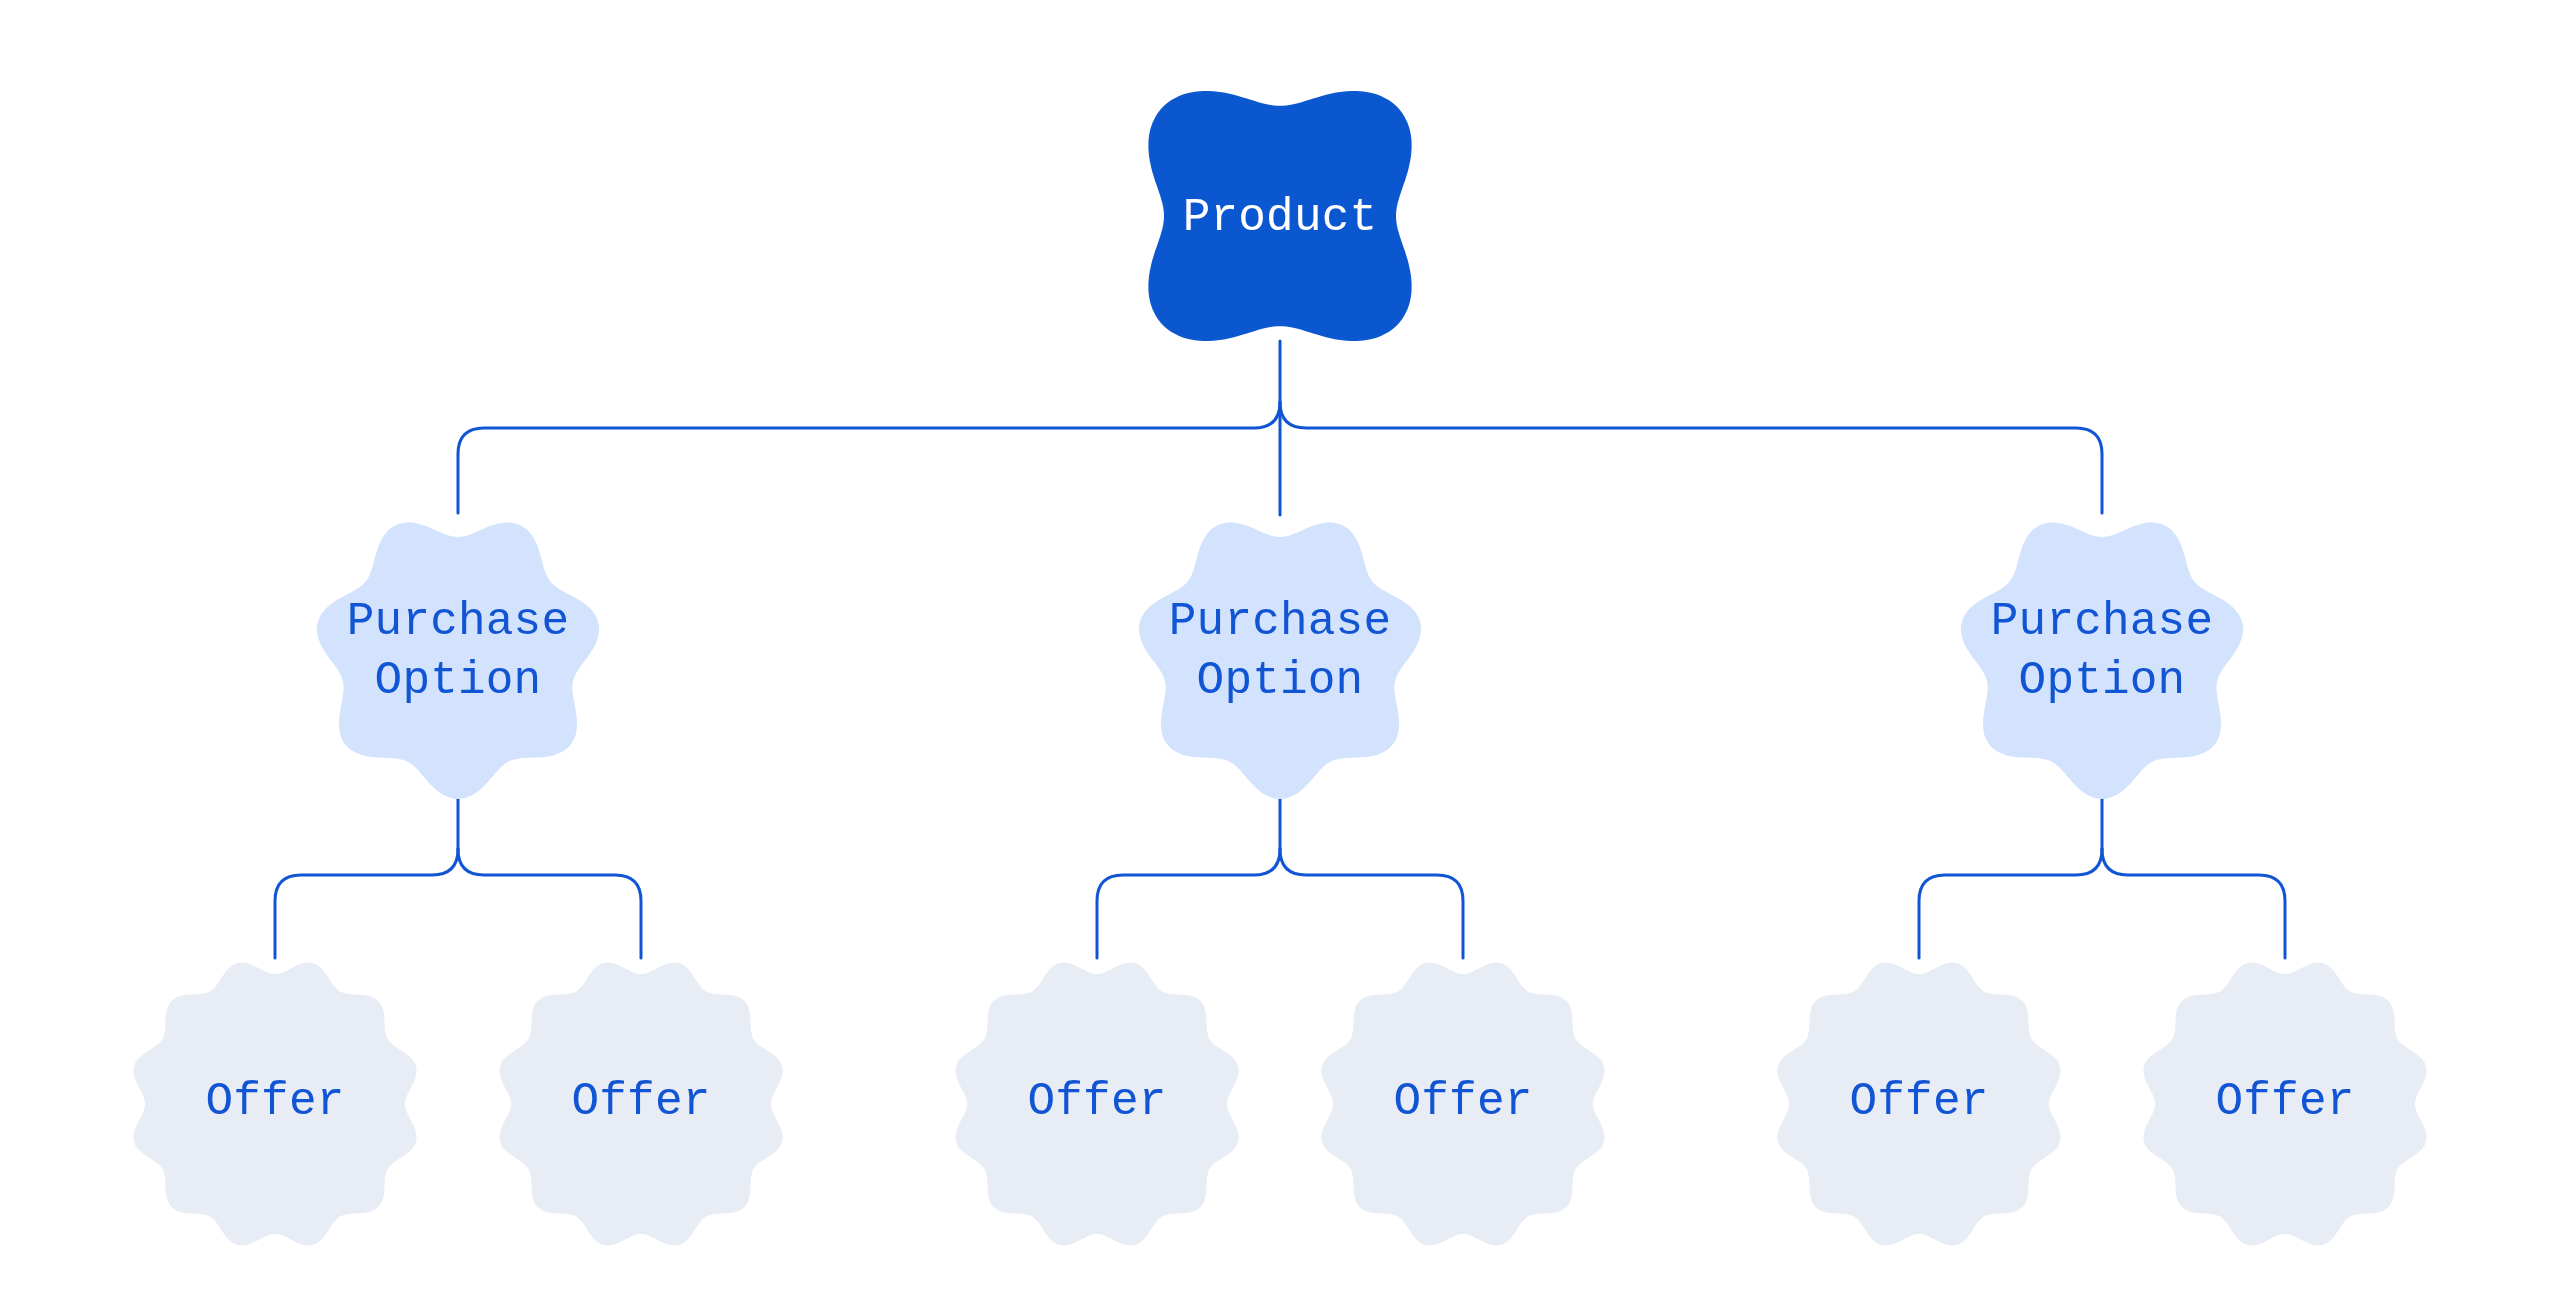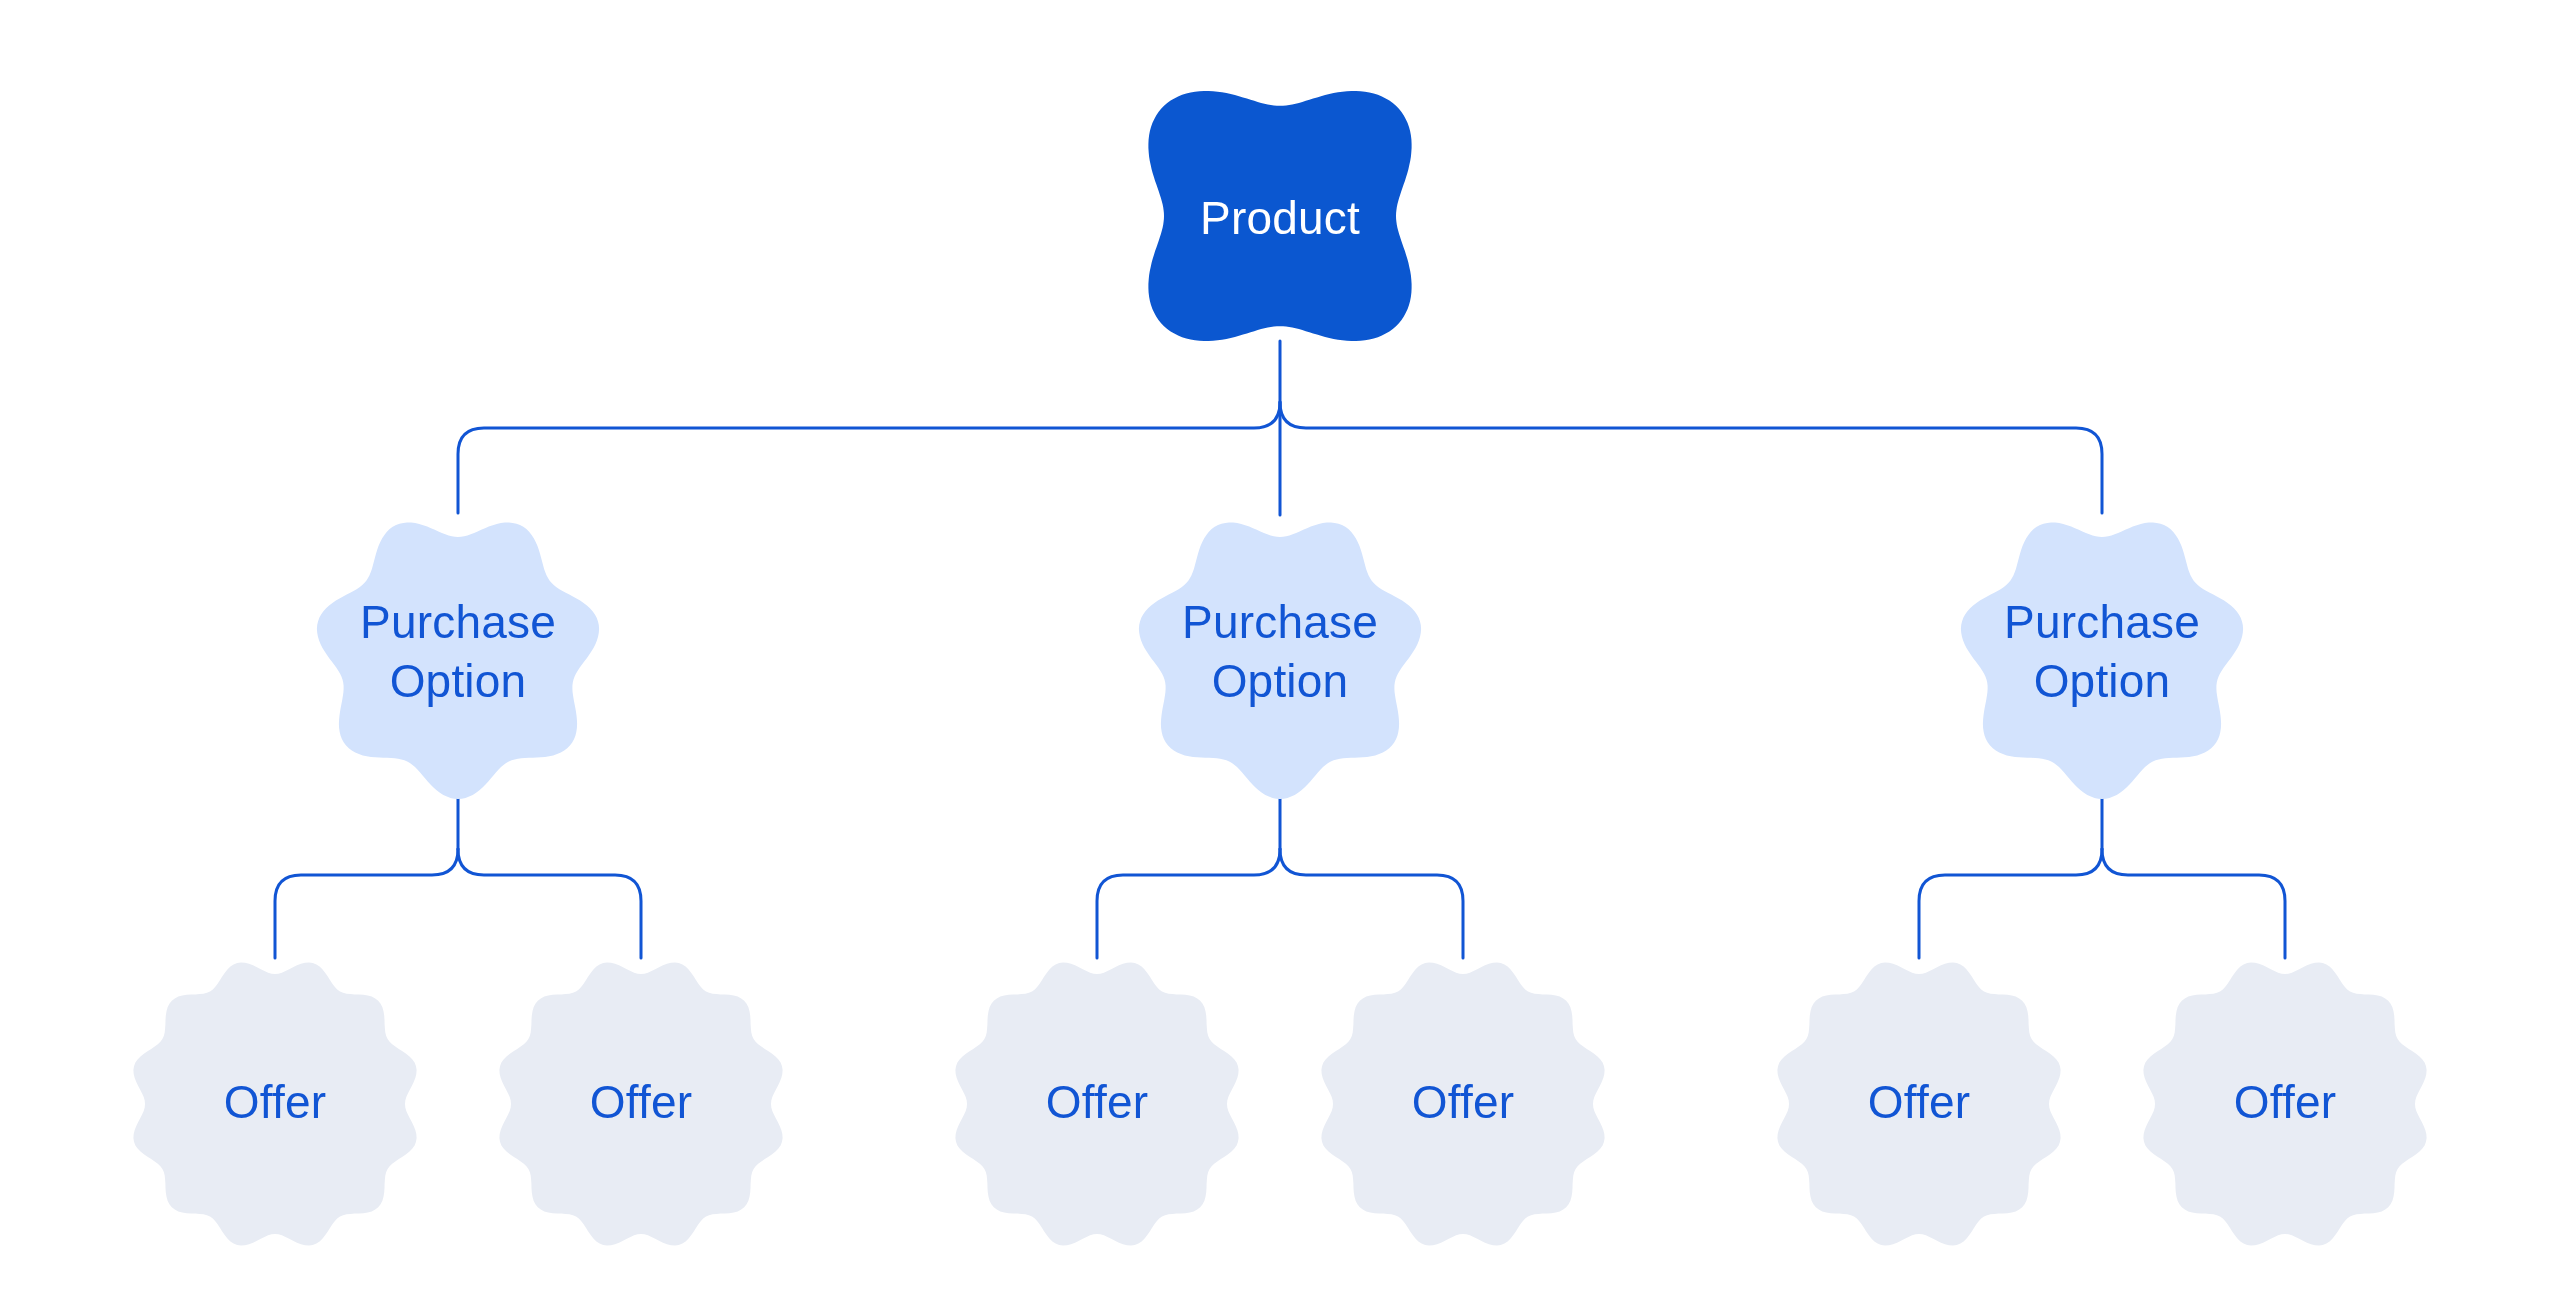--- a/index.html
+++ b/index.html
@@ -1,20 +1,20 @@
 <!DOCTYPE html>
 <html style="--background: #ffffff; --product-fill: #0b57d0; --product-text: #ffffff; --purchase-fill: #d3e3fd; --offer-fill: #e8ecf4; --node-text: #1155d4; --connector: #1155d4;"><head>
 <meta charset="utf-8">
 <style>
   html,body{margin:0;padding:0;background:#ffffff;}
   .canvas{
     position:relative;
     width:2560px;height:1312px;
     background:var(--background,#ffffff);
-    font-family:Liberation Sans, sans-serif;
+    font-family:Liberation Mono, monospace;
     overflow:hidden;
   }
   .diagram-svg{position:absolute;left:0;top:0;}
   .conn{
     fill:none;
     stroke:var(--connector,#1155d4);
     stroke-width:3;
     stroke-linecap:round;
   }
   .blob{stroke:none;}

